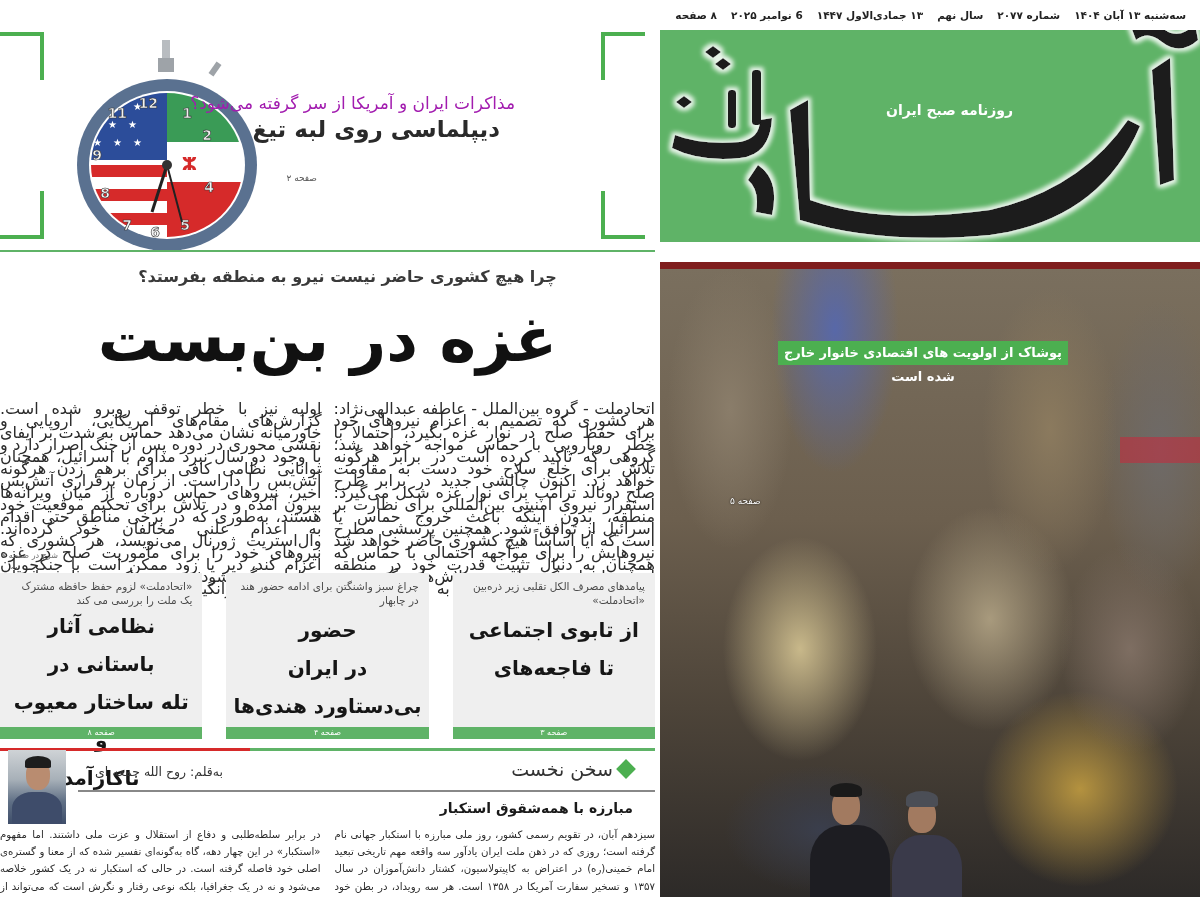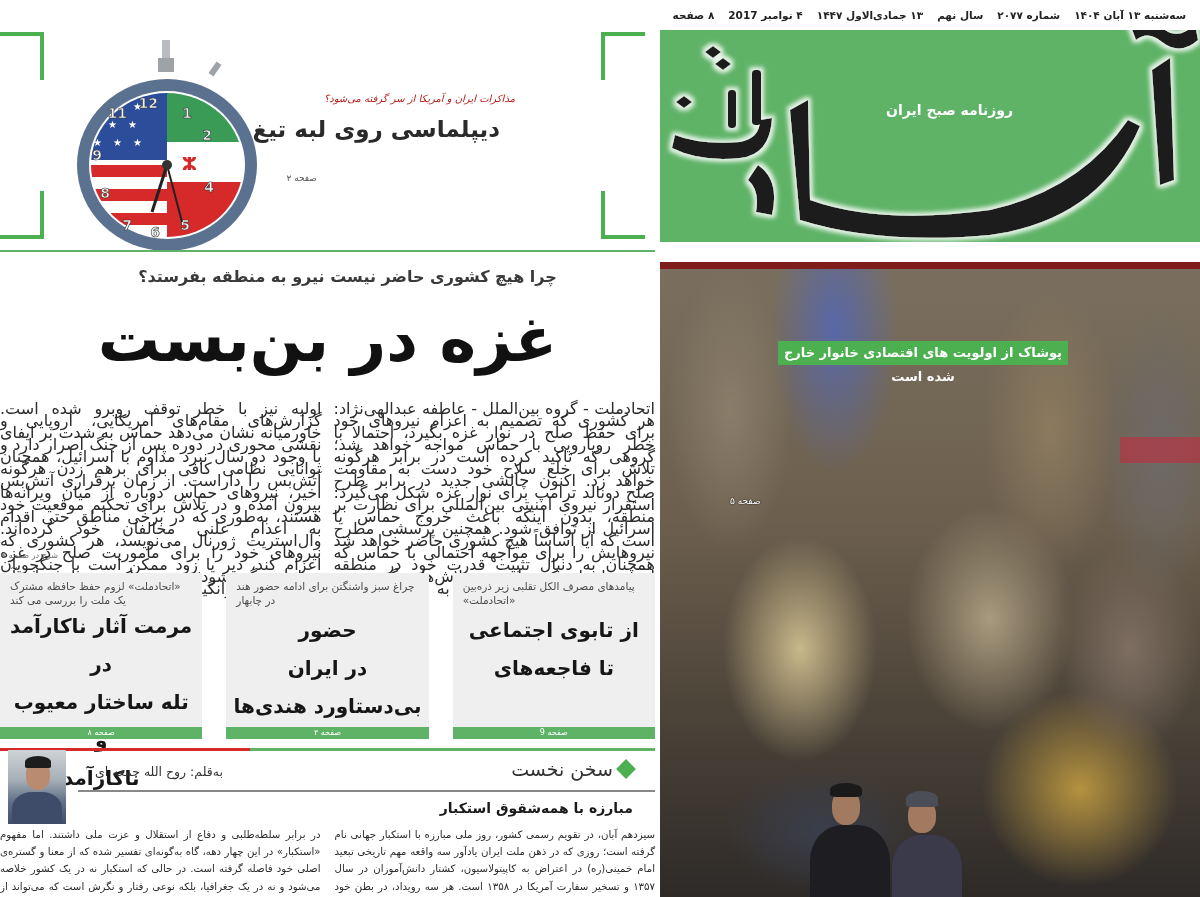--- a/index.html
+++ b/index.html
@@ -17,38 +17,38 @@
   .logo-svg { position: absolute; left: 0; top: 0; width: 540px; height: 212px; }
 
   
   .teaser { position: absolute; left: 0; top: 28px; width: 645px; height: 217px; }
   .bracket { position: absolute; border-color: #4caf50; border-style: solid; width: 44px; height: 48px; }
   .bracket.tl { left: 0; top: 4px; border-width: 4px 4px 0 0; }
   .bracket.bl { left: 0; bottom: 6px; border-width: 0 4px 4px 0; }
   .bracket.tr { right: 0; top: 4px; border-width: 4px 0 0 4px; }
   .bracket.br { right: 0; bottom: 6px; border-width: 0 0 4px 4px; }
   .clock { position: absolute; left: 72px; top: 12px; width: 190px; height: 210px; }
-  .teaser .kicker { position: absolute; right: 130px; top: 65px; font-size: 10px; color: #b91c1c; font-style: italic; }
+  .teaser .kicker { position: absolute; right: 130px; top: 65px; font-size: 17px; color: #a21caf; }
   .teaser .headline { position: absolute; right: 145px; top: 88px; font-size: 23px; font-weight: 900; color: #2a2a2a; letter-spacing: -0.5px; }
   .teaser .page-ref { position: absolute; right: 328px; top: 145px; font-size: 9px; color: #555; }
 
   .top-rule { position: absolute; left: 0; top: 250px; width: 655px; height: 2px; background: #5fb367; }
 
   
   .main-story { position: absolute; left: 0; top: 255px; width: 655px; height: 310px; }
   .main-story .kicker { position: absolute; top: 12px; left: 0; right: 0; text-align: center; font-size: 16px; font-weight: bold; color: #3a3a3a; padding-left: 40px; }
   .main-story .headline { position: absolute; top: 48px; left: 0; right: 0; text-align: center; font-size: 62px; font-weight: 900; color: #111; letter-spacing: -1px; }
   .body-cols { position: absolute; top: 148px; left: 0; right: 0; display: flex; gap: 12px; }
   .body-col { flex: 1; font-size: 16px; line-height: 12px; text-align: justify; color: #2b2b2b; }
   .main-story .cont-ref { position: absolute; top: 296px; left: 2px; font-size: 8px; color: #666; }
 
   
   .boxes { position: absolute; left: 0; top: 573px; width: 655px; height: 166px; display: flex; gap: 24px; flex-direction: row; }
   .box { flex: 1; background: #efefef; position: relative; display: flex; flex-direction: column; align-items: center; padding-top: 6px; }
-  .box .kicker { font-size: 10.5px; color: #4a4a4a; text-align: left; line-height: 14px; padding: 0 10px; height: 32px; }
+  .box .kicker { font-size: 10.5px; color: #4a4a4a; text-align: right; line-height: 14px; padding: 0 10px; height: 32px; }
   .box .title { font-size: 20px; font-weight: 900; color: #161616; text-align: center; line-height: 38px; padding: 0 6px; }
   .box .footer { position: absolute; bottom: 0; left: 0; right: 0; height: 12px; background: #5fb367; color: #fff; font-size: 8px; text-align: center; line-height: 12px; }
 
   
   .editorial { position: absolute; left: 0; top: 748px; width: 655px; height: 149px; }
   .editorial .rule-top { position: absolute; top: 0; left: 0; right: 0; height: 3px; background: #5fb367; }
   .editorial .rule-top .red { position: absolute; left: 0; top: 0; width: 250px; height: 3px; background: #d62a2a; }
   .editorial .section-title { position: absolute; top: 10px; right: 22px; font-size: 19px; color: #333; display: flex; align-items: center; gap: 6px; }
   .editorial .section-title .diamond { width: 14px; height: 14px; background: #4caf50; transform: rotate(45deg); display: inline-block; }
   .editorial .byline { position: absolute; top: 16px; left: 95px; font-size: 12.5px; color: #333; }
@@ -97,21 +97,21 @@
   <div class="dateline">
     <span class="diamond"></span>
     <span>سه‌شنبه ۱۳ آبان ۱۴۰۴</span>
     <span class="diamond"></span>
     <span>شماره ۲۰۷۷</span>
     <span class="diamond"></span>
     <span>سال نهم</span>
     <span class="diamond"></span>
     <span>۱۳ جمادی‌الاول ۱۴۴۷</span>
     <span class="diamond"></span>
-    <span>۴ نوامبر 2017</span>
+    <span>6 نوامبر ۲۰۲۵</span>
     <span class="diamond"></span>
     <span>۸ صفحه</span>
     <span class="diamond"></span>
     <span>۱۰۰۰۰ تومان</span>
   </div>
   <div class="logo-box">
     <svg class="logo-svg" viewBox="0 0 540 212">
       <defs>
         <filter id="glow" x="-10%" y="-10%" width="120%" height="120%">
           <feMorphology operator="dilate" radius="3" in="SourceAlpha" result="d"></feMorphology>
@@ -224,35 +224,35 @@
   <div class="cont-ref">شرح در صفحه ۷</div>
 </div>
 
 <div class="boxes">
   <div class="box">
     <div class="kicker">پیامدهای مصرف الکل تقلبی زیر ذره‌بین «اتحادملت»</div>
     <div class="title">
       <div>از تابوی اجتماعی</div>
       <div>تا فاجعه‌های</div>
     </div>
-    <div class="footer">صفحه 9</div>
+    <div class="footer">صفحه ۳</div>
   </div>
   <div class="box">
     <div class="kicker">چراغ سبز واشنگتن برای ادامه حضور هند در چابهار</div>
     <div class="title">
       <div>حضور</div>
       <div>در ایران</div>
       <div>بی‌دستاورد هندی‌ها</div>
     </div>
     <div class="footer">صفحه ۴</div>
   </div>
   <div class="box">
     <div class="kicker">«اتحادملت» لزوم حفظ حافظه مشترک یک ملت را بررسی می کند</div>
     <div class="title">
-      <div>مرمت آثار ناکارآمد در</div>
+      <div>نظامی آثار باستانی در</div>
       <div>تله ساختار معیوب و</div>
       <div>ناکارآمد</div>
     </div>
     <div class="footer">صفحه ۸</div>
   </div>
 </div>
 
 <div class="editorial">
   <div class="rule-top">
       <div class="red"></div>

